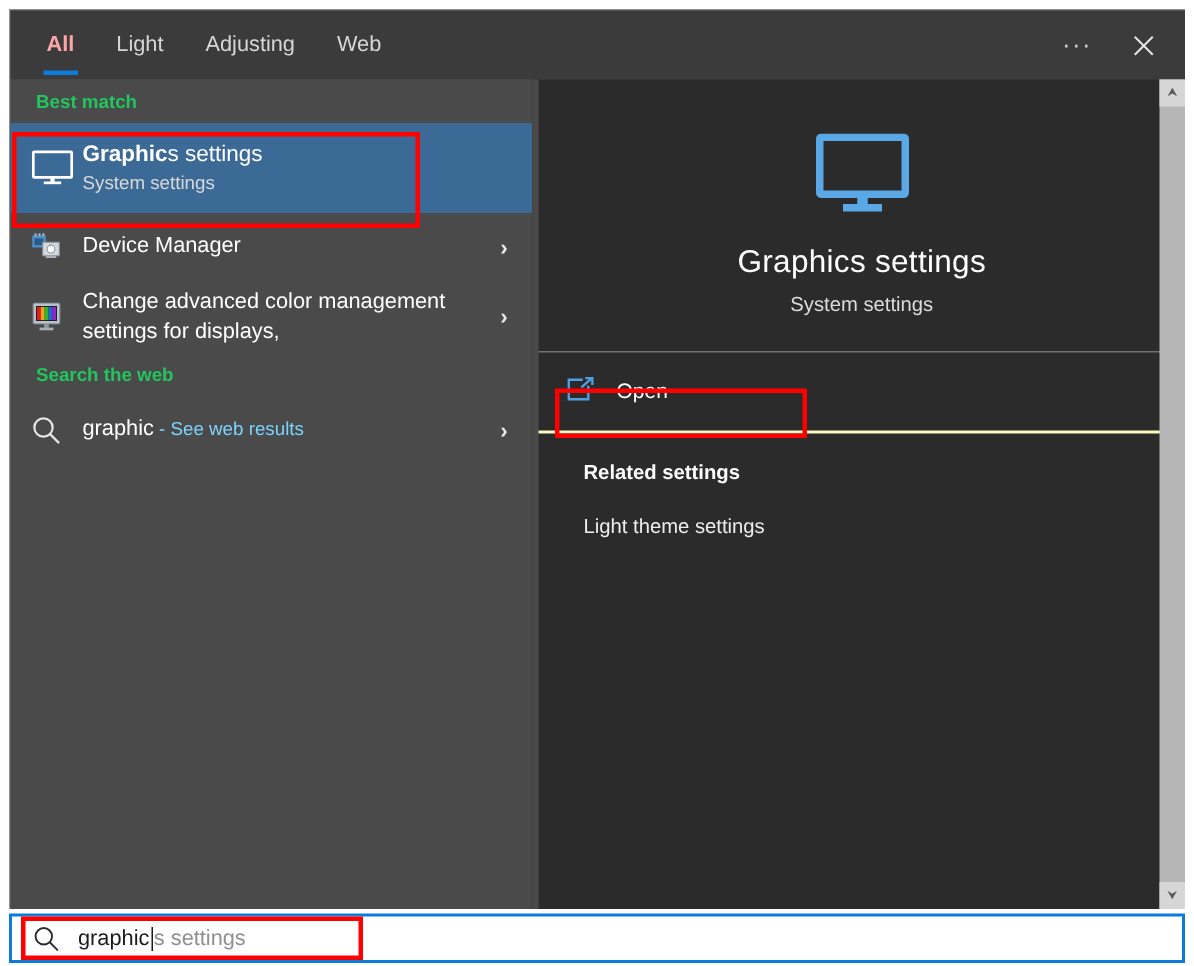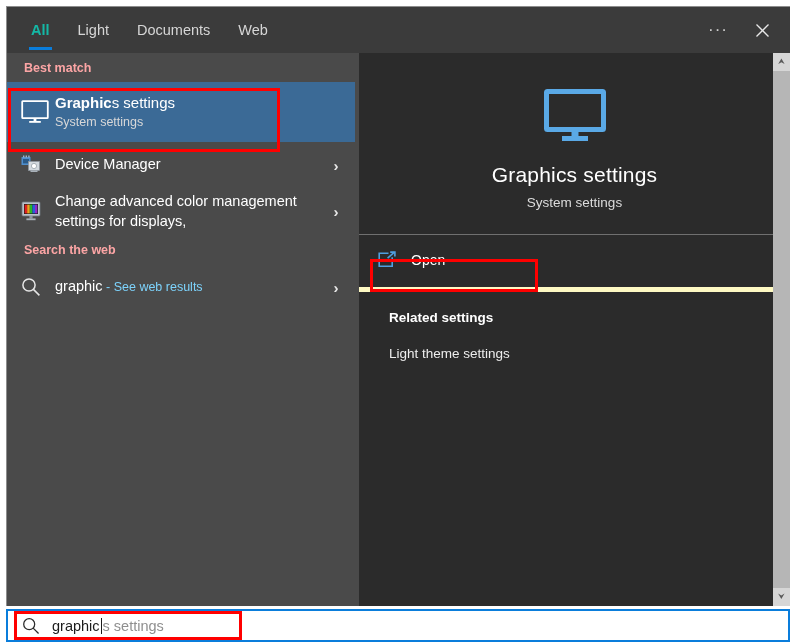--- a/index.html
+++ b/index.html
@@ -48,21 +48,21 @@
   .tab {
     position: relative;
     display: flex;
     align-items: center;
     padding: 0 14px;
     color: #d6d6d6;
     font-size: 14.5px;
     cursor: default;
     white-space: nowrap;
   }
-  .tab.active { color: #14b8a6; font-weight: bold; }
+  .tab.active { color: #fca5a5; font-weight: bold; }
   .tab.active::after {
     content: "";
     position: absolute;
     left: 12px; right: 12px;
     bottom: 3px;
     height: 3px;
     background: #0a7ddb;
   }
   .tab .caret {
     display: inline-block;
@@ -96,21 +96,21 @@
   }
 
   
   .left {
     width: 348px;
     background: #4a4a4a;
     flex: 0 0 auto;
     position: relative;
   }
   .sec-header {
-    color: #fca5a5;
+    color: #22c55e;
     font-size: 12.5px;
     font-weight: bold;
     padding: 8px 0 7px 17px;
   }
 
   .row {
     display: flex;
     align-items: center;
     min-height: 46px;
     padding: 4px 6px 4px 14px;
@@ -156,21 +156,21 @@
   }
   .preview-hero {
     padding: 30px 10px 24px;
     text-align: center;
     border-bottom: 1px solid #707070;
   }
   .hero-icon { margin: 6px auto 20px; width: 62px; height: 54px; }
   .hero-title { color: #ffffff; font-size: 21px; font-weight: 400; letter-spacing: .2px; }
   .hero-sub { color: #dcdcdc; font-size: 13.5px; margin-top: 8px; }
 
-  .actions { padding: 8px 0 10px; border-bottom: 5px solid #fef9c3; }
+  .actions { padding: 8px 0 10px; border-bottom: 2px solid #fef9c3; }
   .action {
     display: flex;
     align-items: center;
     height: 34px;
     padding-left: 18px;
     color: #ffffff;
     font-size: 14px;
     cursor: default;
   }
   .action .aicon { width: 34px; flex: 0 0 34px; display: flex; align-items: center; }
@@ -256,21 +256,21 @@
 
     <div class="tabbar">
       <div class="tabs">
         <div class="tab active">
           <span>All</span>
         </div>
         <div class="tab">
           <span>Light</span>
         </div>
         <div class="tab">
-          <span>Documents</span>
+          <span>Adjusting</span>
         </div>
         <div class="tab">
           <span>Web</span>
         </div>
       </div>
 
       <div class="winbtns">
         <div class="winbtn dots">
           <span>···</span>
         </div>

